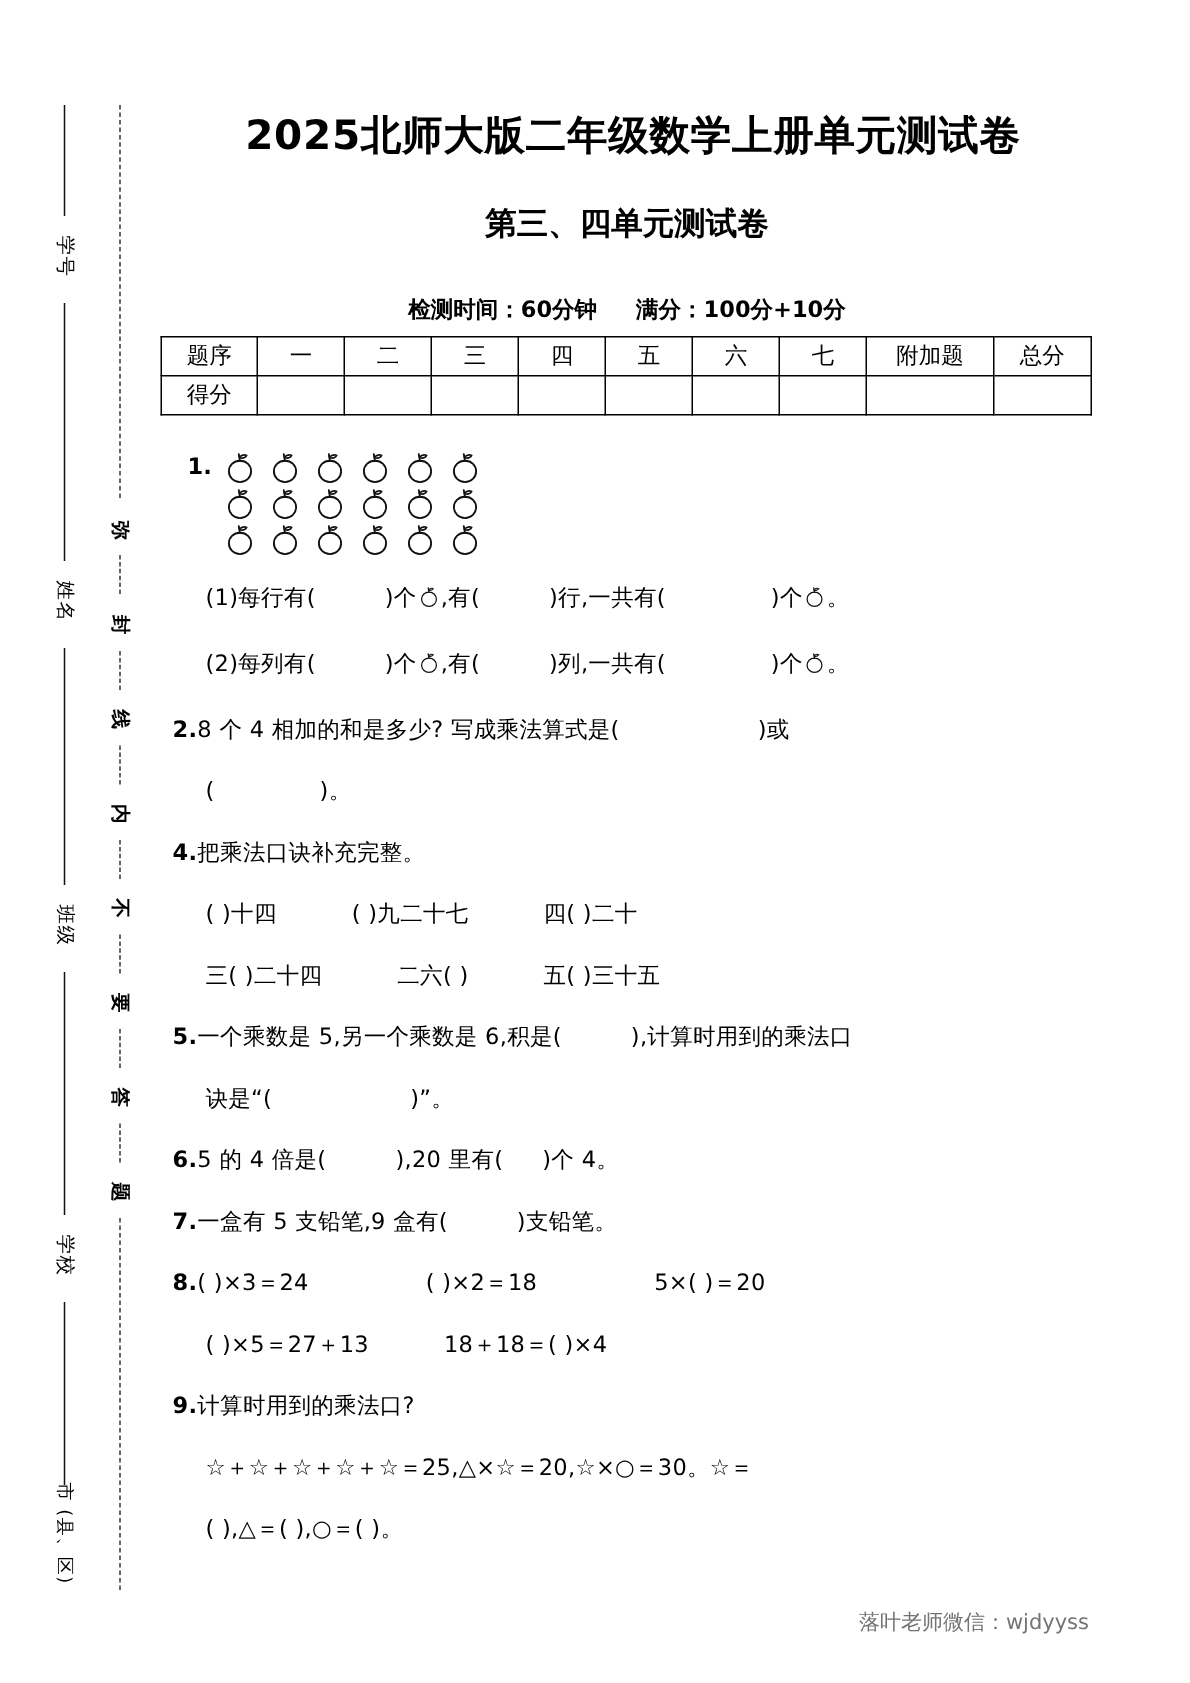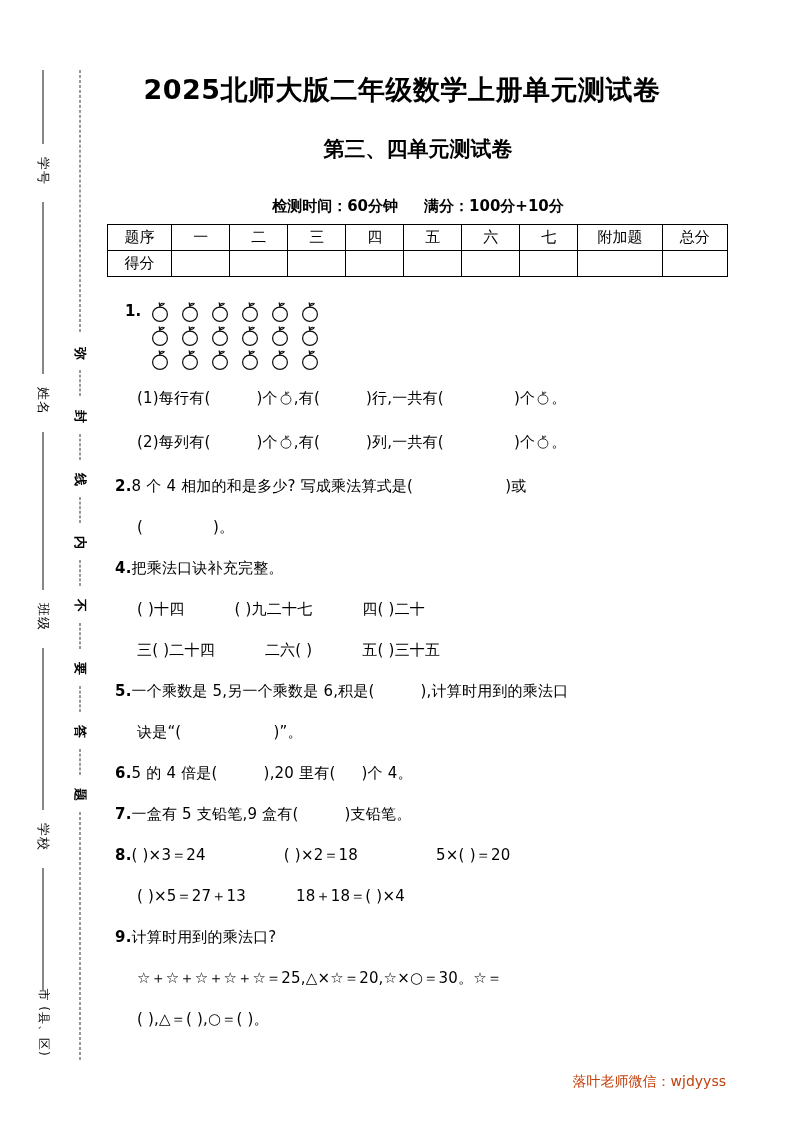--- a/index.html
+++ b/index.html
@@ -56,21 +56,21 @@
     font-size: 13px;
     letter-spacing: 1px;
   }
   .vchar.plain {
     font-weight: 400;
   }
 
   
   .title-main {
     position: absolute;
-    left: 92px;
+    left: 112px;
     top: 72px;
     width: 620px;
     text-align: center;
     font-family: "DejaVu Sans", sans-serif;
     font-weight: 700;
     font-size: 27px;
     letter-spacing: 0.5px;
     white-space: nowrap;
   }
   .title-sub {
@@ -180,21 +180,21 @@
 
   
   .footer {
     position: absolute;
     left: 0;
     top: 1073px;
     width: 726px;
     text-align: right;
     font-family: "DejaVu Sans", sans-serif;
     font-size: 14px;
-    color: #c2410c;
+    color: #737373;
   }
   .ico { vertical-align: -3px; }
 </style>
 </head>
 <body>
 
 <div class="seal-col-outer">
   <div class="vline-solid" style="top:0px;height:74px;"></div>
   <div class="vchar plain" style="top:92px;">学号</div>
   <div class="vline-solid" style="top:132px;height:172px;"></div>

